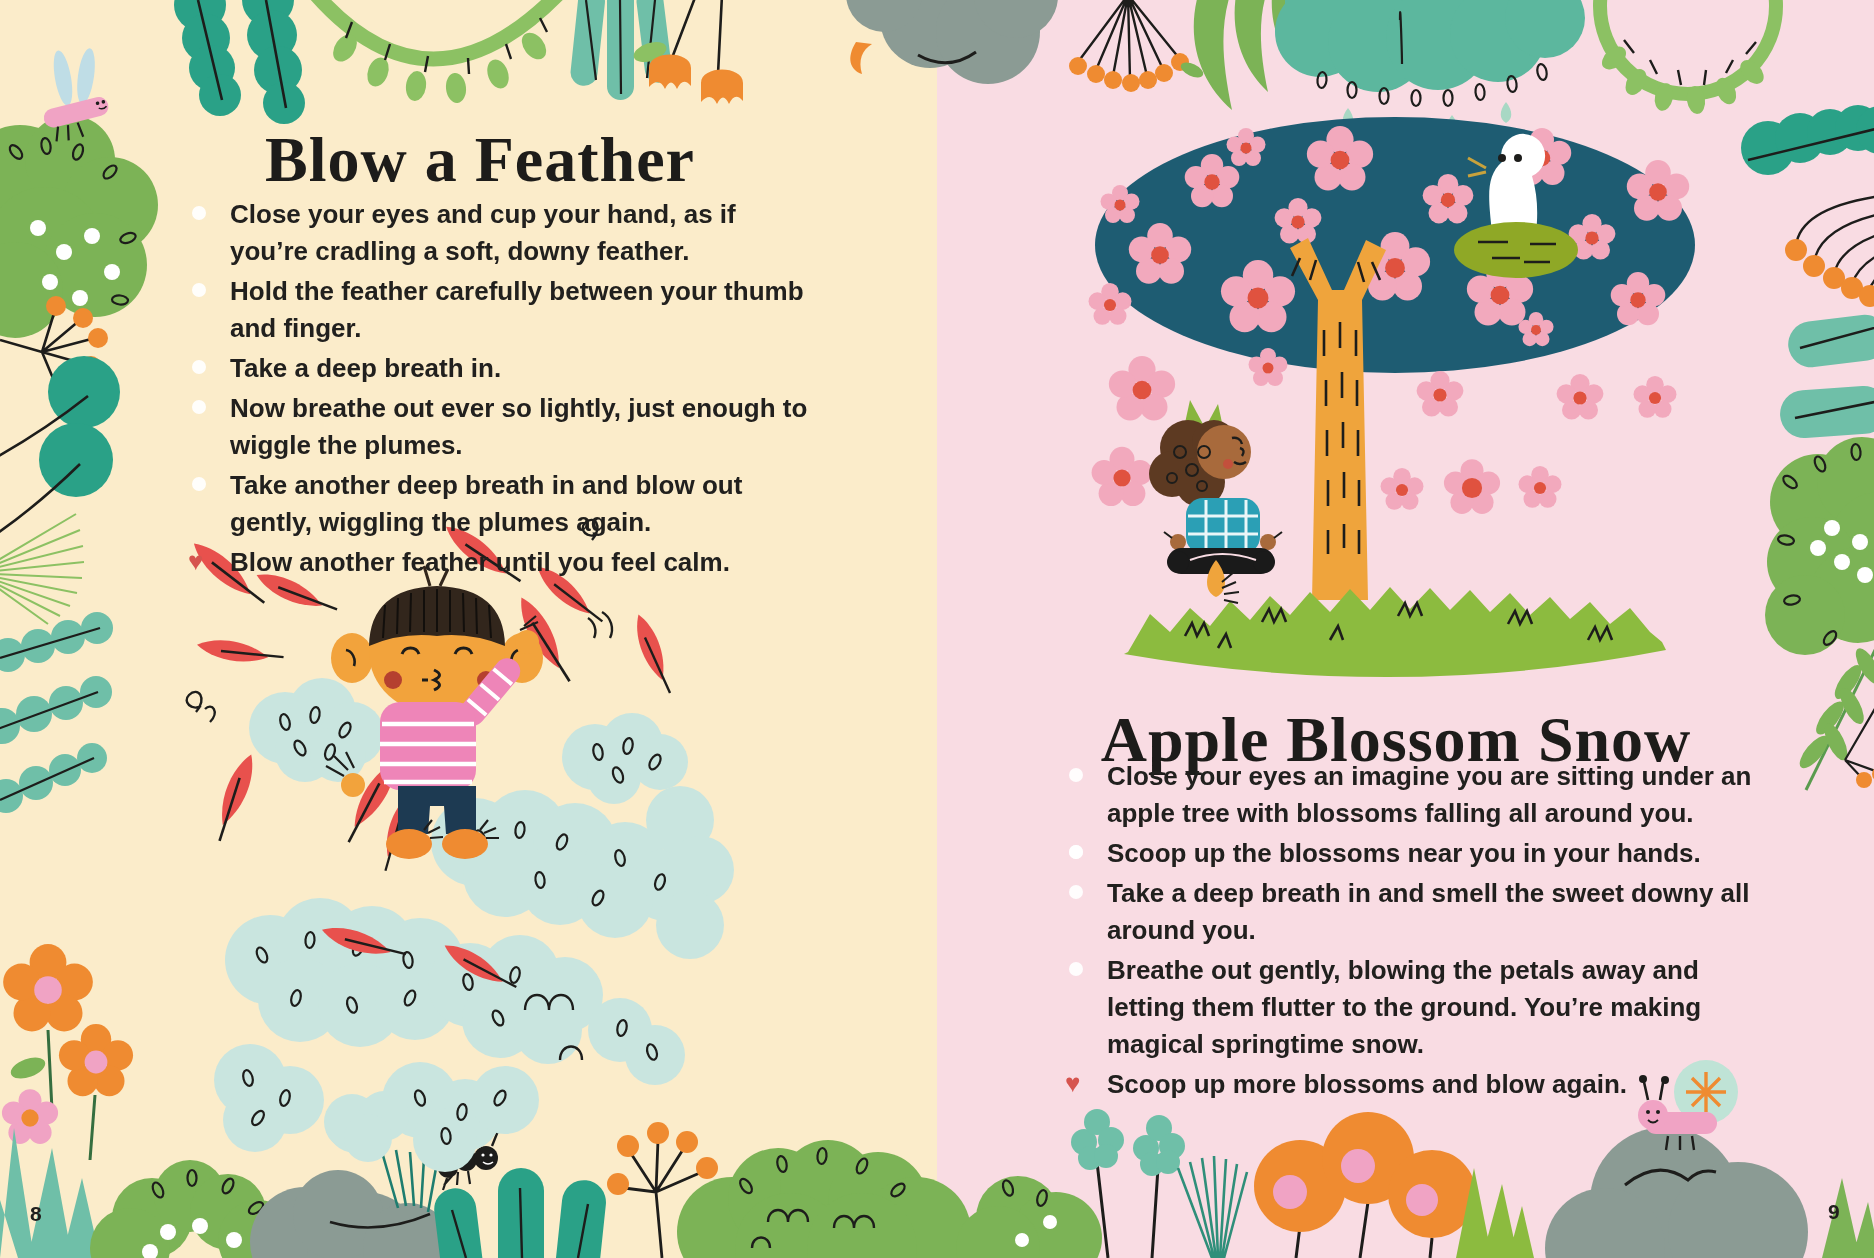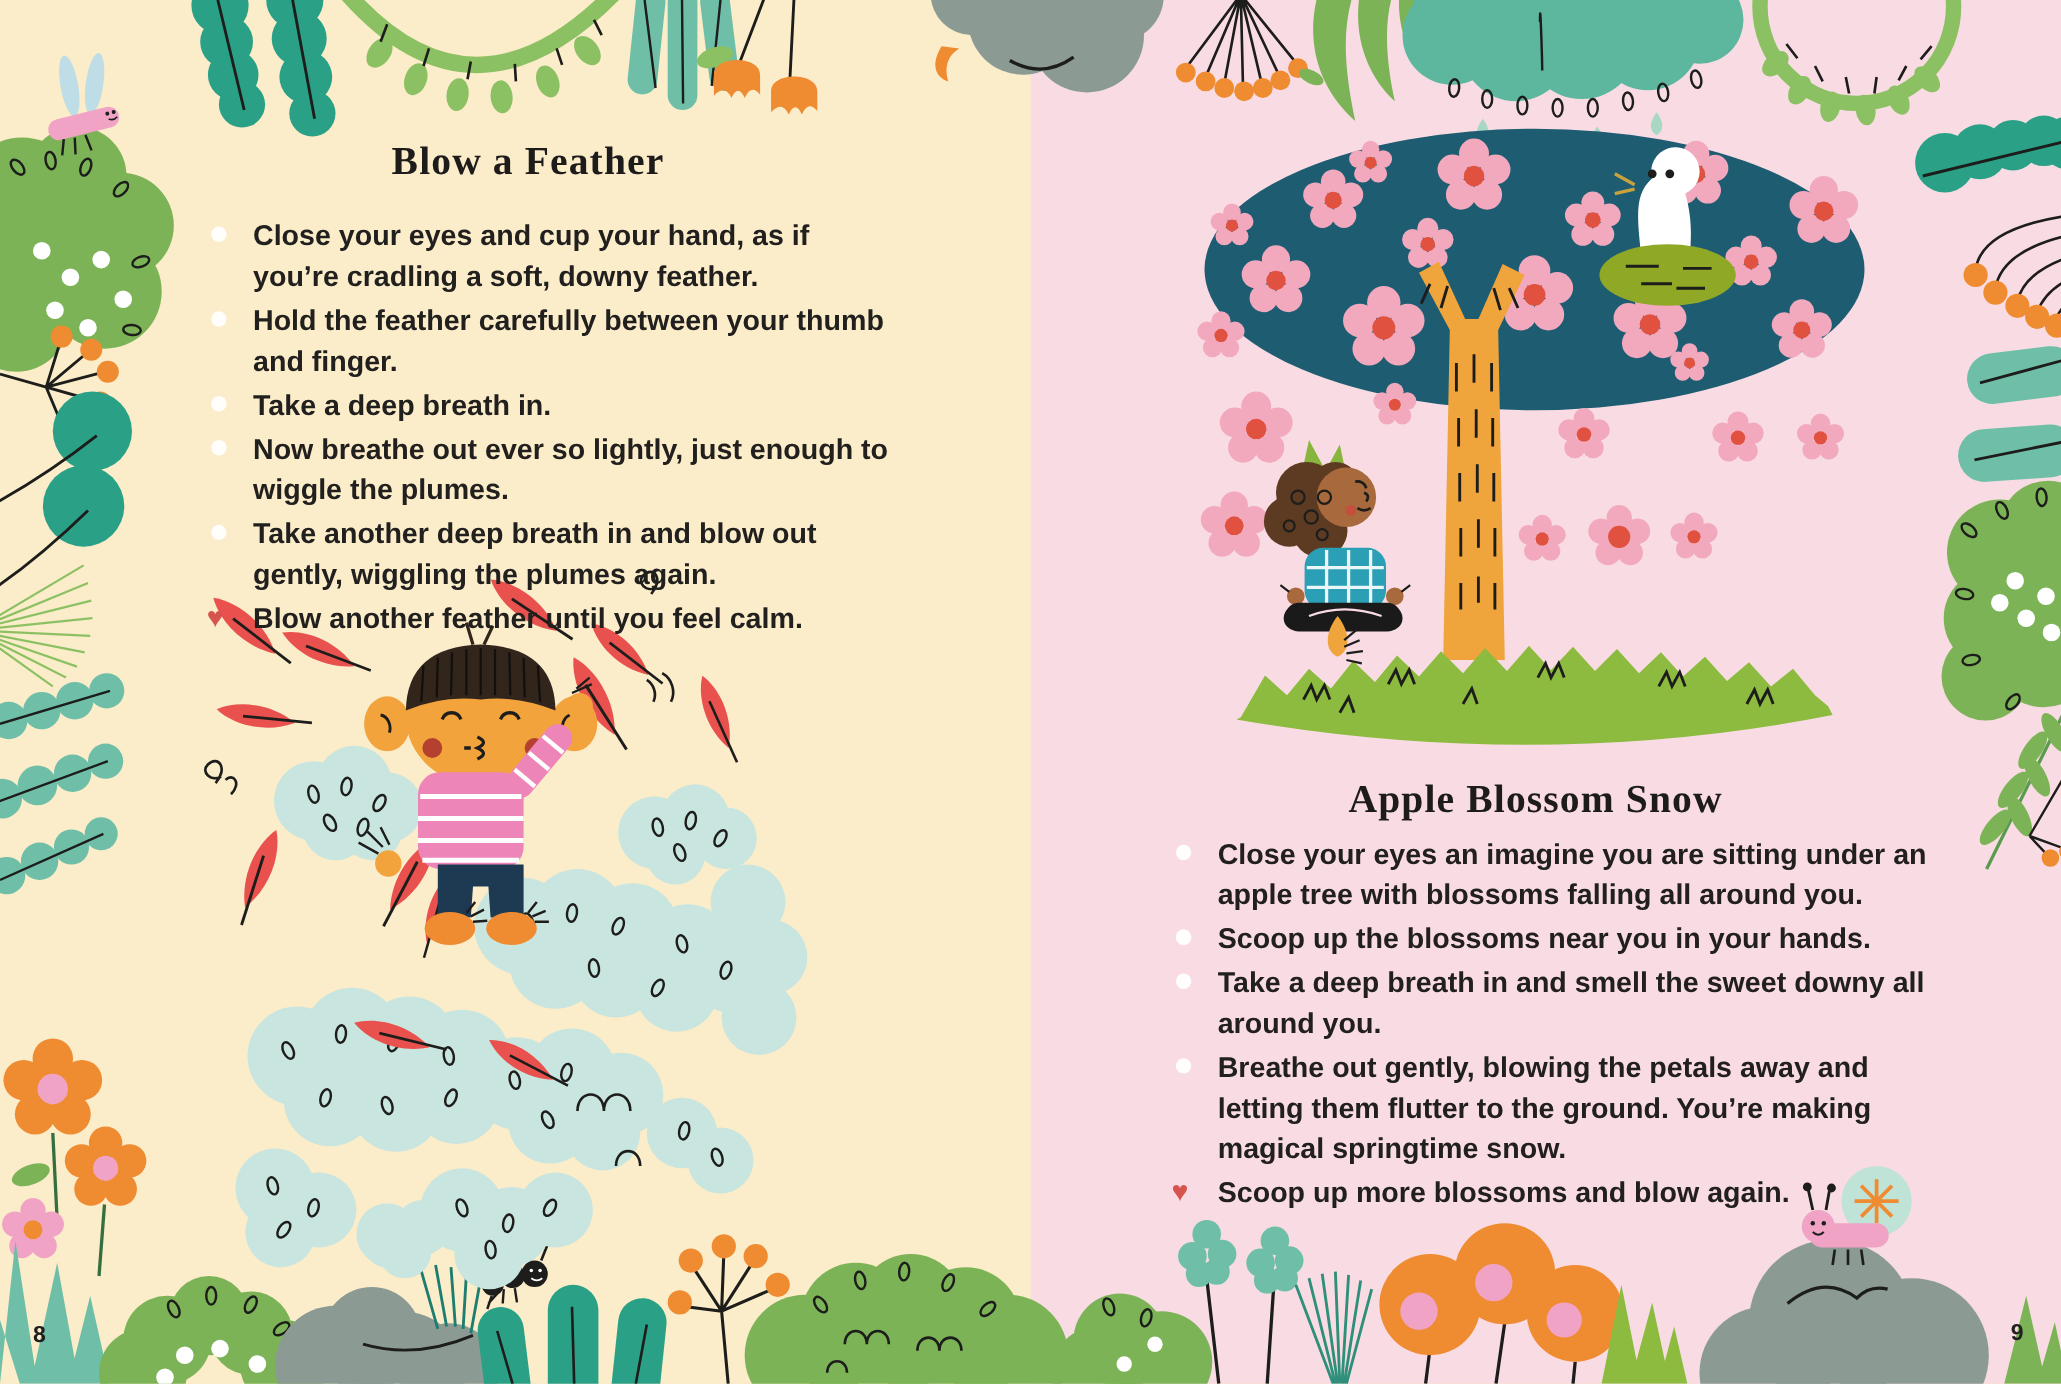--- a/index.html
+++ b/index.html
@@ -4,21 +4,21 @@
 <style>
   html,body{margin:0;padding:0;}
   body{
     width:1874px;height:1258px;position:relative;overflow:hidden;
     font-family:"Liberation Sans",sans-serif;background:#fbecca;
   }
   #art{position:absolute;inset:0;width:1874px;height:1258px;}
   .layer{position:absolute;z-index:5;}
   .page-title{
     font-family:"Liberation Serif",serif;font-weight:700;color:#1d1c1a;
-    font-size:36px;letter-spacing:1px;text-align:center;line-height:1;
+    font-size:64px;letter-spacing:1px;text-align:center;line-height:1;
   }
   #title-left{left:150px;top:128px;width:660px;}
   #title-right{left:1046px;top:688px;width:700px;margin-top:20px;}
   .ilist{font-size:26px;line-height:37px;font-weight:bold;color:#21201e;}
   #list-left{left:190px;top:196px;width:628px;}
   #list-right{left:1067px;top:758px;width:690px;}
   .li{position:relative;padding-left:40px;margin-bottom:3px;}
   .bullet{position:absolute;left:2px;top:10px;}
   .bullet.dot{width:14px;height:14px;border-radius:50%;background:rgba(255,255,255,.92);}
   .bullet.heart{width:22px;top:-1px;left:-2px;color:#d6544e;font-size:26px;line-height:37px;}

